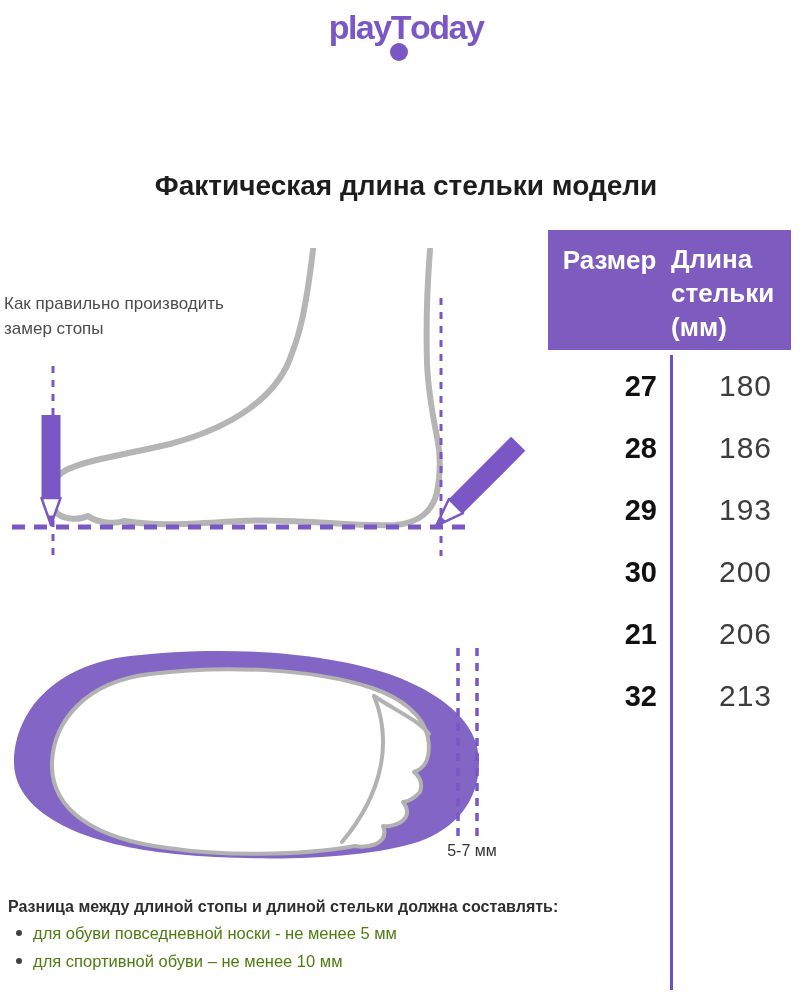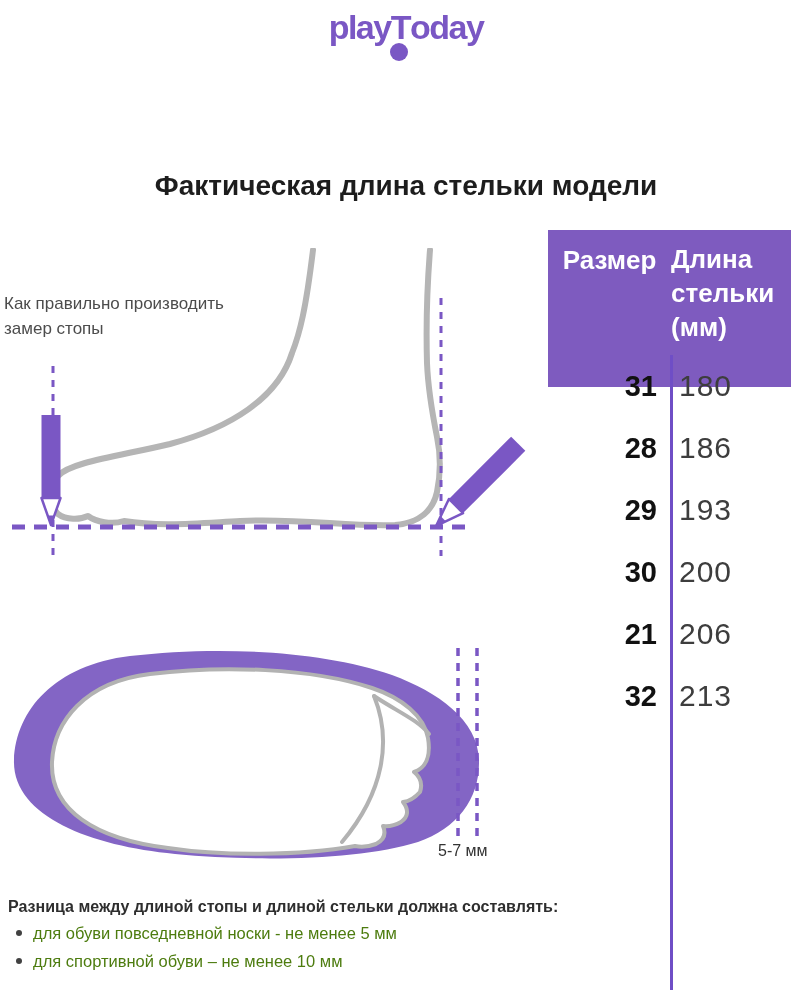--- a/index.html
+++ b/index.html
@@ -19,48 +19,48 @@
     width:18px;height:18px;border-radius:50%;background:#7a57c4;
   }
   
   .title{
     position:absolute;top:170px;left:0;width:100%;text-align:center;
     font-size:28px;font-weight:bold;color:#1d1d1d;
   }
   
   .hdr{
     position:absolute;top:230px;background:#7e5bbf;color:#ffffff;
-    font-weight:bold;font-size:26px;box-sizing:border-box;height:157px;
+    font-weight:bold;font-size:26px;box-sizing:border-box;height:120px;
   }
   .hdr-left{left:548px;width:123px;text-align:center;padding-top:15px;}
   .hdr-right{left:658px;width:133px;padding:13px 0 0 13px;line-height:1.3;}
   .divider{
     position:absolute;left:670px;top:355px;width:3px;height:635px;
     background:#6f4ec6;
   }
   .rows{position:absolute;left:548px;top:355px;width:264px;}
   .row{display:flex;height:62px;align-items:center;}
   .cell-size{
     width:122px;box-sizing:border-box;padding-right:13px;text-align:right;
     font-size:29px;font-weight:bold;color:#111111;
   }
   .cell-len{
-    width:142px;box-sizing:border-box;padding-left:9px;text-align:left;
+    width:142px;box-sizing:border-box;padding-left:9px;text-align:center;
     font-size:30px;font-weight:400;color:#3d3d3d;letter-spacing:1px;
   }
   
   .measure-note{
     position:absolute;left:4px;top:292px;font-size:17px;line-height:1.45;
     color:#4c4c4c;
   }
   
   .foot-side{position:absolute;left:0;top:248px;}
   .footprint{position:absolute;left:0;top:620px;}
   .gap-label{
-    position:absolute;left:438px;top:842px;width:68px;text-align:left;
+    position:absolute;left:438px;top:842px;width:68px;text-align:center;
     font-size:16px;color:#333333;
   }
   
   .footer{position:absolute;left:8px;top:898px;width:560px;}
   .footer-heading{font-size:16px;font-weight:bold;color:#2e2e2e;}
   .footer-list{margin:8px 0 0 6px;padding:0;list-style:none;}
   .footer-list li{
     font-size:16.5px;color:#4d7c0f;margin-bottom:9px;position:relative;
     padding-left:19px;
   }
@@ -79,21 +79,21 @@
   </div>
 
   <div class="title">Фактическая длина стельки модели</div>
 
   <div class="hdr hdr-left">Размер</div>
   <div class="hdr hdr-right">Длина стельки (мм)</div>
   <div class="divider"></div>
 
   <div class="rows">
     <div class="row">
-      <div class="cell-size">31</div>
+      <div class="cell-size">27</div>
       <div class="cell-len">180</div>
     </div>
     <div class="row">
       <div class="cell-size">28</div>
       <div class="cell-len">186</div>
     </div>
     <div class="row">
       <div class="cell-size">29</div>
       <div class="cell-len">193</div>
     </div>

